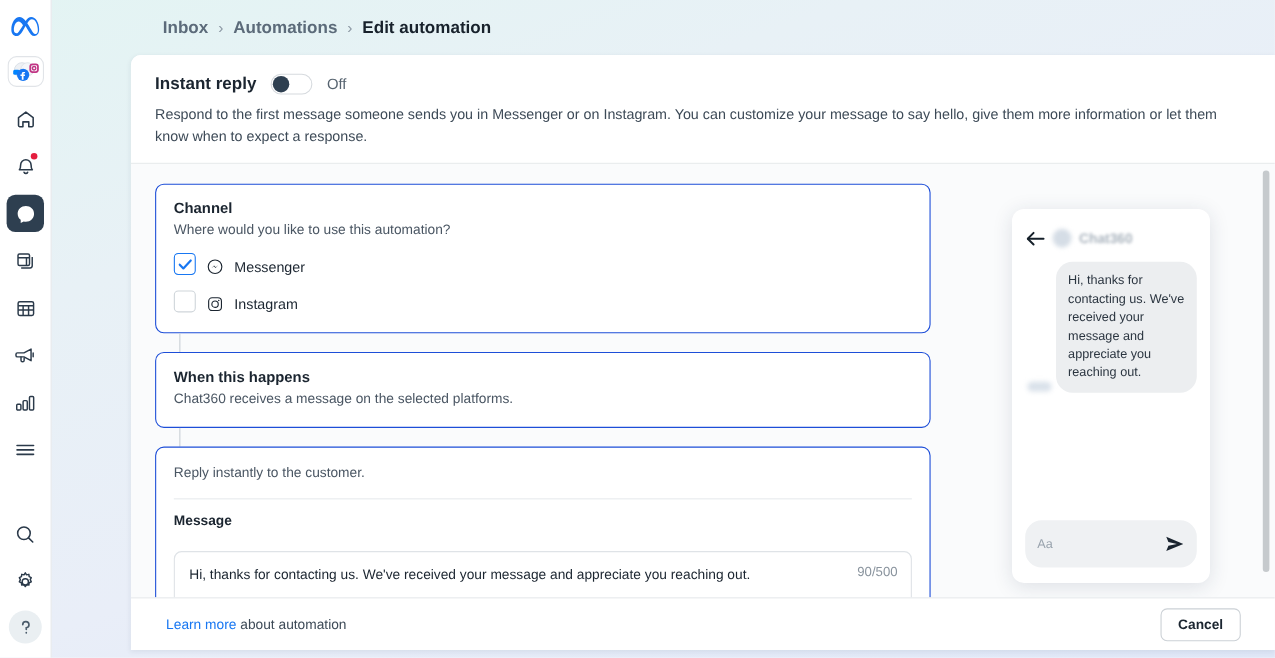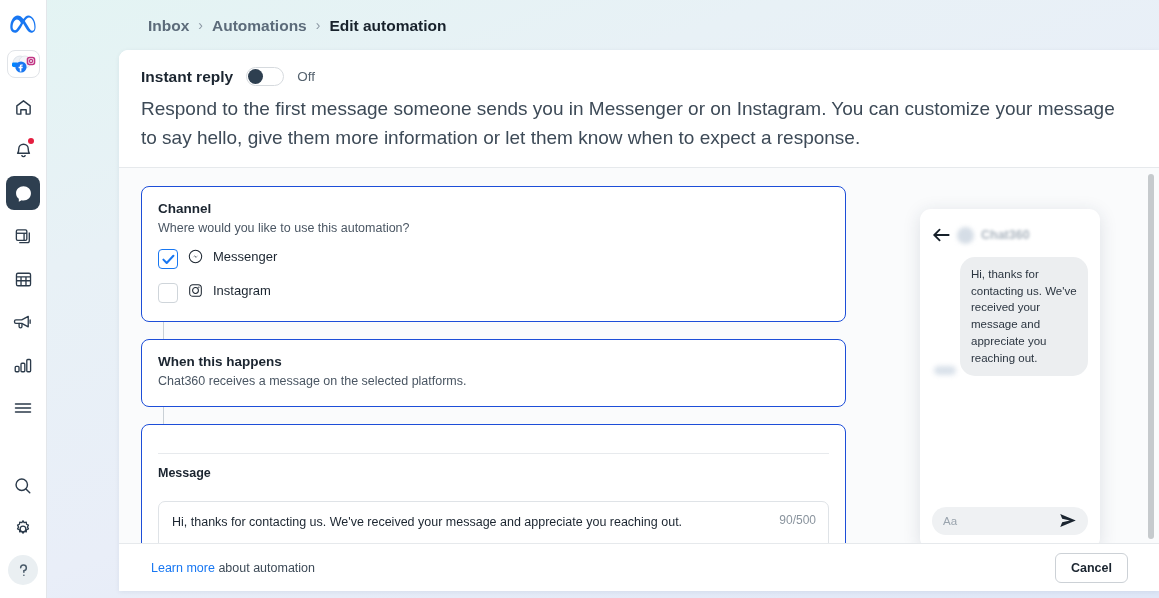--- a/index.html
+++ b/index.html
@@ -116,21 +116,21 @@
   }
   .toggle .knob {
     position: absolute;
     left: 1px; top: 1px;
     width: 15px; height: 15px;
     border-radius: 50%;
     background: #2e3f50;
   }
   #toggle-state-label { font-size: 13.5px; color: #56636f; }
   #panel-description {
-    font-size: 19px; color: #3d4a57;
+    font-size: 13px; color: #3d4a57;
     line-height: 1.55;
     max-width: 985px;
   }
 
   
   #panel-body {
     position: relative;
     height: 453px;
     background: #fafbfc;
     overflow: hidden;
@@ -156,21 +156,21 @@
     width: 1px; height: 17px;
     background: #c9d0d6;
     margin-left: 22px;
   }
   .card-title { font-size: 13.5px; font-weight: 700; color: #1b2530; margin-bottom: 3px; }
   .card-sub { font-size: 12.5px; color: #4a5663; line-height: 1.45; }
 
   
   .chan-list { margin-top: 12px; }
   .chan-row {
-    display: flex; align-items: flex-start; gap: 10px;
+    display: flex; align-items: flex-end; gap: 10px;
     margin-bottom: 14px;
   }
   .chan-row:last-child { margin-bottom: 2px; }
   .cbox {
     width: 20px; height: 20px;
     border-radius: 4px;
     border: 1.5px solid #cfd5da;
     background: #fff;
     display: flex; align-items: center; justify-content: center;
     flex: none;
@@ -247,21 +247,21 @@
   .blur-tail {
     position: absolute;
     left: 14px; top: 157px;
     width: 22px; height: 9px; border-radius: 5px;
     background: #d9e1ea;
     filter: blur(2.4px);
   }
   #preview-input-row {
     position: absolute;
     left: 12px; right: 12px; bottom: 14px;
-    height: 28px;
+    height: 43px;
     background: #eff1f3;
     border-radius: 15px;
     display: flex; align-items: center;
     padding: 0 11px;
   }
   #preview-input-placeholder { font-size: 11.5px; color: #9aa4ae; flex: 1; }
   .send-icon { color: #1b2530; display: flex; }
 
   
   #panel-scrollbar-track {
@@ -487,20 +487,21 @@
         <div class="flow-connector"></div>
 
         <div class="flow-card">
           <div class="card-title">When this happens</div>
           <div class="card-sub">Chat360 receives a message on the selected platforms.</div>
         </div>
 
         <div class="flow-connector"></div>
 
         <div class="flow-card" id="action-card">
+          <div class="card-sub">Reply instantly to the customer.</div>
           <div class="action-divider"></div>
           <div class="field-label">Message</div>
           <div id="message-box">
             <div id="message-text">Hi, thanks for contacting us. We've received your message and appreciate you reaching out.</div>
             <div id="message-counter">90/500</div>
           </div>
         </div>
 
       </div>
 

